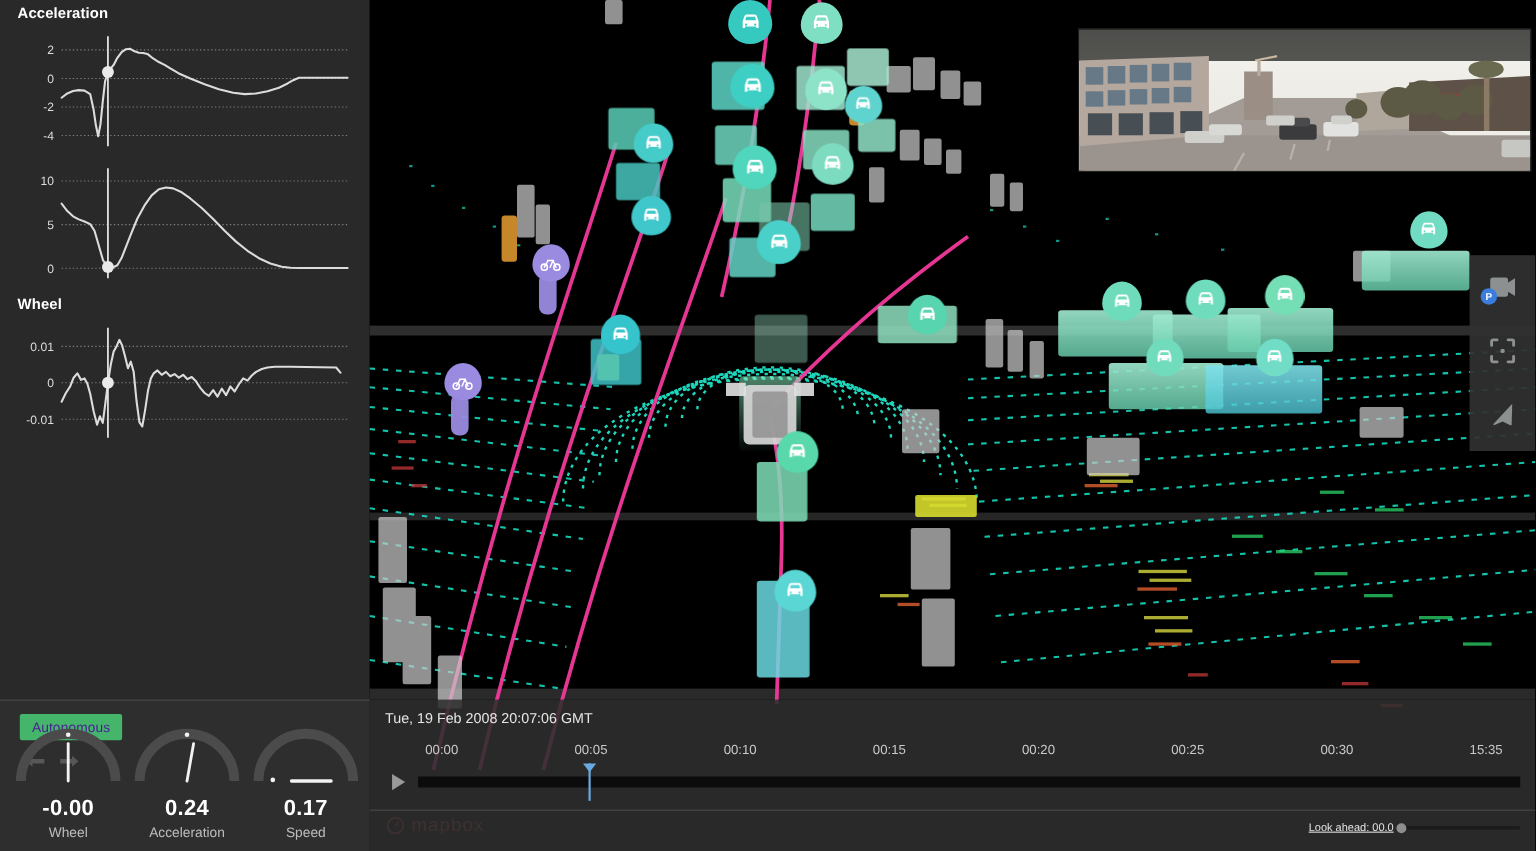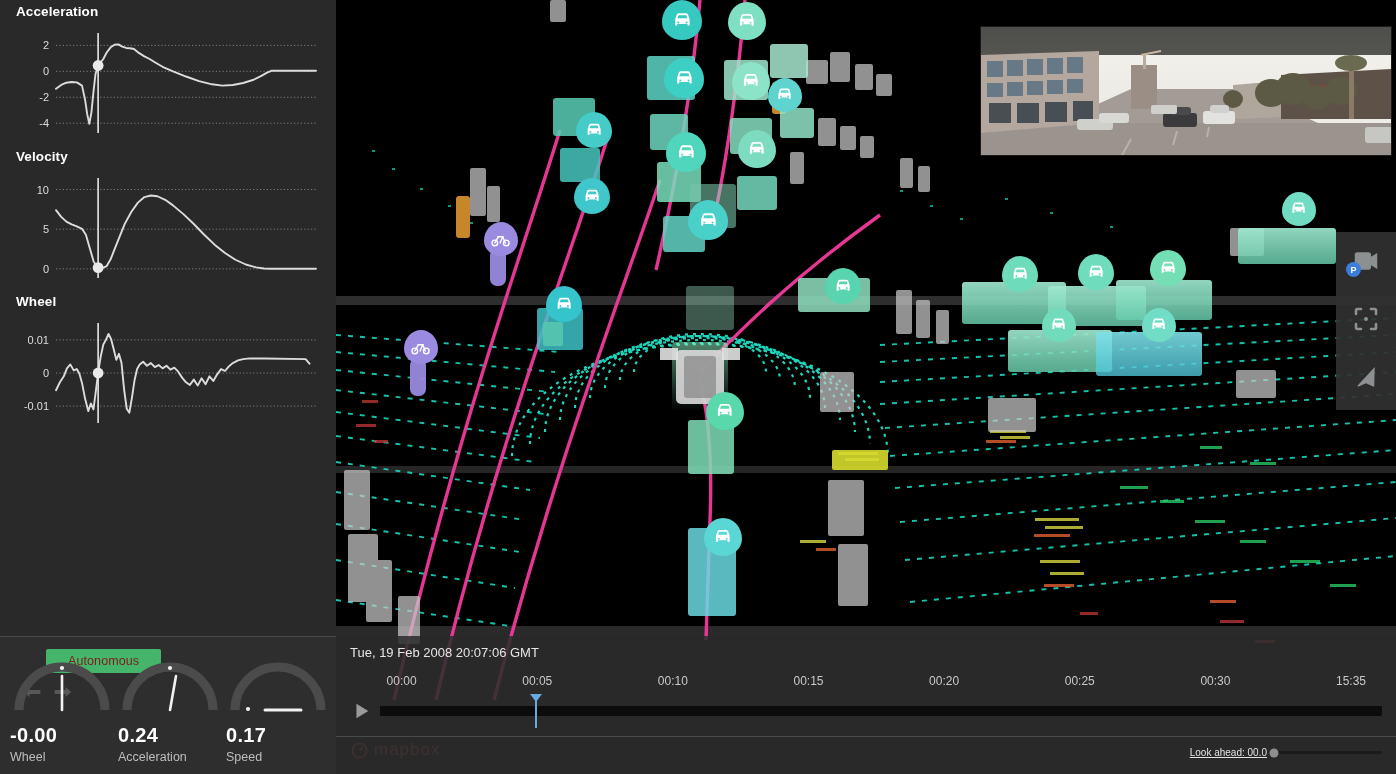--- a/index.html
+++ b/index.html
@@ -44,25 +44,25 @@
   .ytick { fill:#dcdcdc; font-size:11px; font-family:"Liberation Sans",sans-serif; }
   .gridline { stroke:#8e8e8e; stroke-width:1; stroke-dasharray:1.2 2.2; opacity:.85; }
   .series { fill:none; stroke:#dcdcdc; stroke-width:1.9; stroke-linejoin:round; stroke-linecap:round; }
   .cursorline { stroke:#e6e6e6; stroke-width:1.6; }
   .cursordot { fill:#eaeaea; }
 
   
   #status-panel { height:138px; border-top:1px solid #4a4a4a; position:relative;
                   background:rgba(47,47,47,0.80); }
   #autonomous-badge { position:absolute; left:18px; top:12px;
-       background:#44b56a; color:#7f1d1d; font-size:12.5px;
-       padding:5px 22px; border-radius:2px; letter-spacing:.1px;margin-left:28px; }
+       background:#44b56a; color:#4c1d95; font-size:12.5px;
+       padding:5px 11px; border-radius:2px; letter-spacing:.1px; }
   #turn-signals { position:absolute; left:22px; top:48px; display:flex; gap:11px; color:#575757; }
   #turn-signals svg { width:20px; height:14px; }
-  .gauge-col { position:absolute; bottom:10px; text-align:left; width:104px; }
+  .gauge-col { position:absolute; bottom:10px; text-align:center; width:104px; }
   .gauge-col .gval { color:#ffffff; font-size:20px; font-weight:bold; letter-spacing:.3px; }
   .gauge-col .glabel { color:#bdbdbd; font-size:12.5px; margin-top:3px; }
   .gauge-arc { position:absolute; bottom:52px; left:50%; transform:translateX(-50%);
                width:98px; height:52px; }
 
   
   #timeline { position:absolute; left:336px; right:0; bottom:0; height:138px;
               background:rgba(47,47,47,0.88); z-index:25; }
   #tl-date { position:absolute; left:14px; top:9px; color:#e6e6e6; font-size:13px; }
   #tl-ticks { position:absolute; left:14px; right:14px; top:38px; height:16px; }
@@ -515,21 +515,20 @@
               <text x="35" y="76.27027027027027" text-anchor="end" class="ytick">-2</text>
               <line x1="42" x2="302" y1="98.21621621621622" y2="98.21621621621622" class="gridline"></line>
               <text x="35" y="102.21621621621622" text-anchor="end" class="ytick">-4</text>
               <path d="M42.00 63.84 L47.20 59.95 L52.40 57.74 L57.60 56.96 L62.80 57.35 L68.00 60.59 L71.12 74.86 L73.20 89.14 L75.28 98.86 L77.36 87.84 L79.44 67.08 L81.52 48.92 L84.12 40.49 L86.72 37.24 L89.32 34.00 L92.70 27.51 L96.60 22.32 L100.50 19.73 L104.40 19.34 L108.30 21.68 L112.20 22.97 L116.10 23.23 L120.00 24.01 L125.20 28.16 L130.40 31.41 L135.60 34.00 L140.80 37.24 L148.60 41.78 L159.00 46.32 L172.00 51.51 L185.00 56.05 L198.00 59.30 L208.40 60.59 L218.80 59.95 L229.20 58.00 L239.60 54.76 L247.40 50.86 L252.60 47.88 L257.80 45.68 L263.00 45.68 L302.00 45.68" class="series"></path>
               <line x1="84.12" x2="84.12" y1="8" y2="108" class="cursorline"></line>
               <circle cx="84.12" cy="40.486486486486484" r="5.4" class="cursordot"></circle>
             </svg>
         </div>
       </div>
       <div class="chart-block">
-        <div class="chart-title">Velocity</div>
         <div class="chart-wrap">
           <svg viewBox="0 0 308 118" preserveAspectRatio="none">
               <line x1="42" x2="302" y1="19.52066115702479" y2="19.52066115702479" class="gridline"></line>
               <text x="35" y="23.52066115702479" text-anchor="end" class="ytick">10</text>
               <line x1="42" x2="302" y1="59.19008264462809" y2="59.19008264462809" class="gridline"></line>
               <text x="35" y="63.19008264462809" text-anchor="end" class="ytick">5</text>
               <line x1="42" x2="302" y1="98.85950413223141" y2="98.85950413223141" class="gridline"></line>
               <text x="35" y="102.85950413223141" text-anchor="end" class="ytick">0</text>
               <path d="M42.00 40.15 L47.20 46.89 L52.40 51.65 L57.60 54.43 L62.80 56.41 L68.00 58.79 L71.90 64.74 L75.80 78.23 L79.70 91.72 L84.12 97.67 L88.80 97.91 L92.70 96.08 L96.60 89.34 L100.50 79.42 L105.70 66.33 L110.90 53.64 L117.40 41.74 L123.90 32.61 L130.40 27.06 L136.90 25.47 L143.40 26.26 L151.20 29.83 L159.00 35.39 L169.40 44.12 L179.80 54.03 L190.20 64.74 L200.60 74.66 L211.00 82.99 L221.40 89.74 L231.80 94.50 L242.20 97.43 L250.00 98.46 L257.80 98.70 L302.00 98.70" class="series"></path>
               <line x1="84.12" x2="84.12" y1="8" y2="108" class="cursorline"></line>

